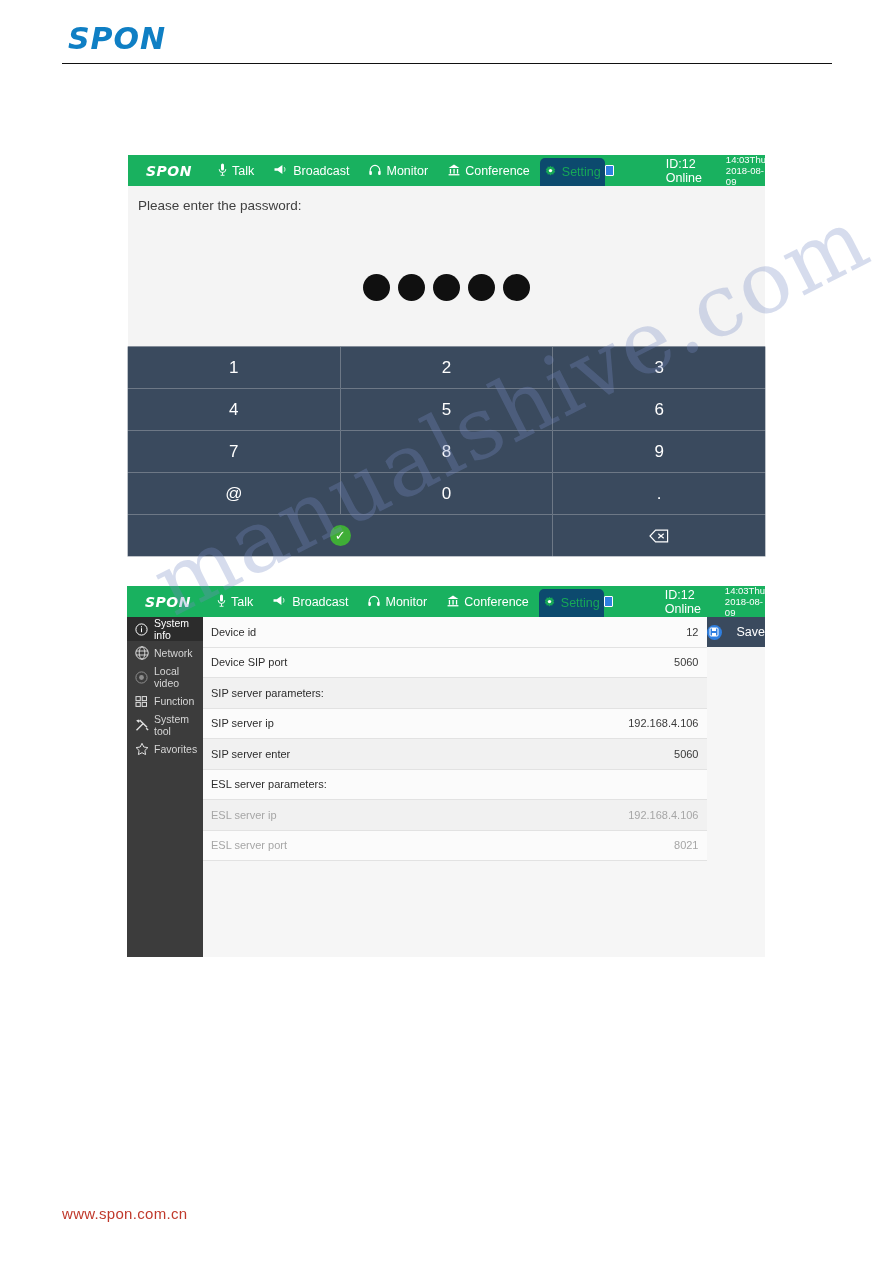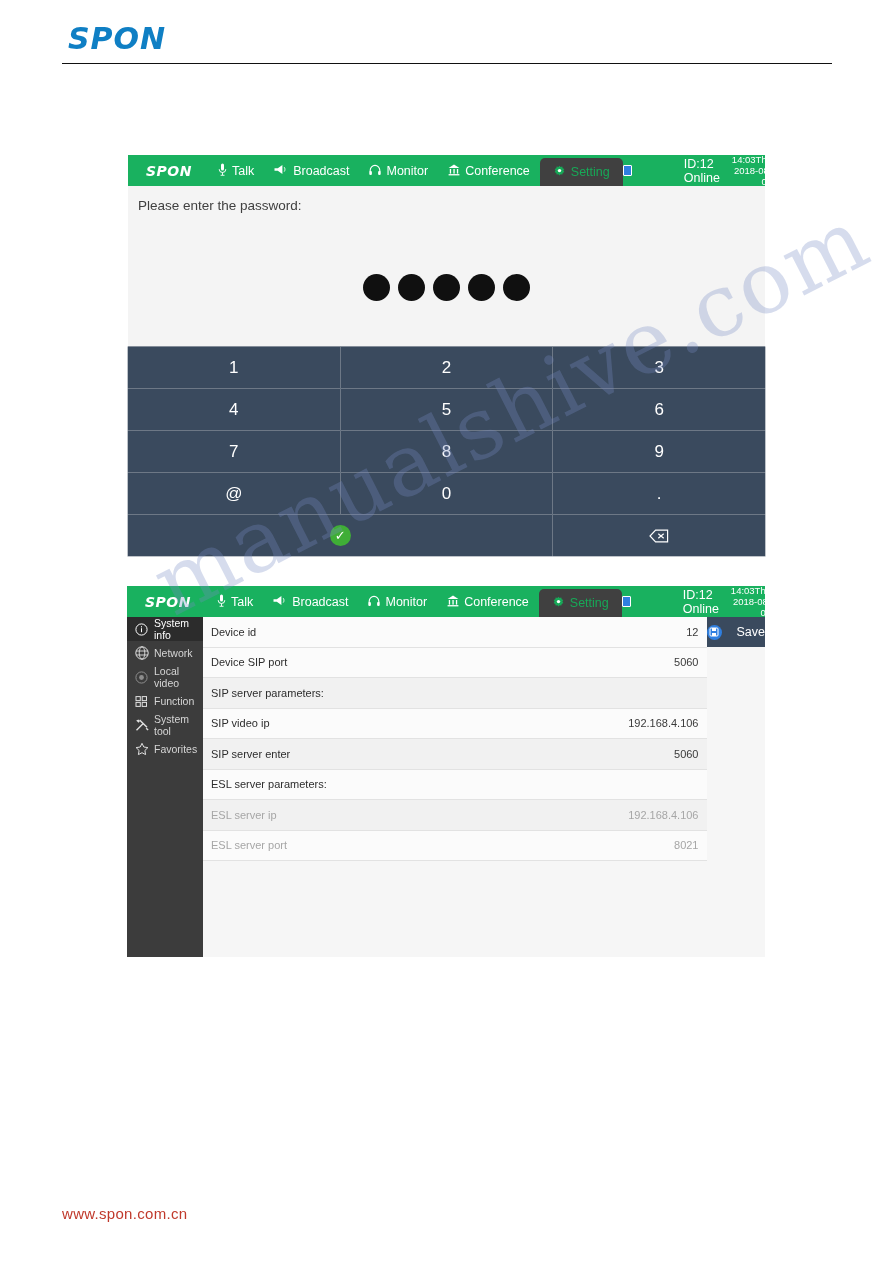--- a/index.html
+++ b/index.html
@@ -110,47 +110,48 @@
     letter-spacing: .5px;
   }
   .nav-item {
     display: flex;
     align-items: center;
     gap: 5px;
     padding: 0 10px;
     white-space: nowrap;
   }
   .nav-item.active {
-    background: #404040;
+    background: #0c4a6e;
     color: #17a857;
     border-top-left-radius: 5px;
     border-top-right-radius: 5px;
     margin-top: 3px;
-    padding: 0 13px;
+    padding: 0 4px;
   }
   .nav-icon {
     display: inline-block;
     line-height: 1;
     font-size: 12px;
   }
   .topbar-right {
     margin-left: auto;
     display: flex;
     align-items: center;
     gap: 7px;
     padding-right: 6px;
   }
   .status-text {
     font-size: 12.5px;
     margin-left: 45px;
   }
   .clock {
     font-size: 9.5px;
     line-height: 11px;
-    text-align: right;
+    text-align: left;
+    margin-left: 12px;
   }
   .screen-chip {
     width: 12px;
     height: 9px;
     border: 1.5px solid #ffffff;
     border-radius: 1px;
     background: #2f7fe0;
     display: inline-block;
   }
 
@@ -565,21 +566,21 @@
         </div>
         <div class="srow">
           <span>Device SIP port</span>
           <span class="val">5060</span>
         </div>
         <div class="srow alt section">
           <span>SIP server parameters:</span>
           <span class="val"></span>
         </div>
         <div class="srow">
-          <span>SIP video ip</span>
+          <span>SIP server ip</span>
           <span class="val">192.168.4.106</span>
         </div>
         <div class="srow alt">
           <span>SIP server enter</span>
           <span class="val">5060</span>
         </div>
         <div class="srow section">
           <span>ESL server parameters:</span>
           <span class="val"></span>
         </div>

